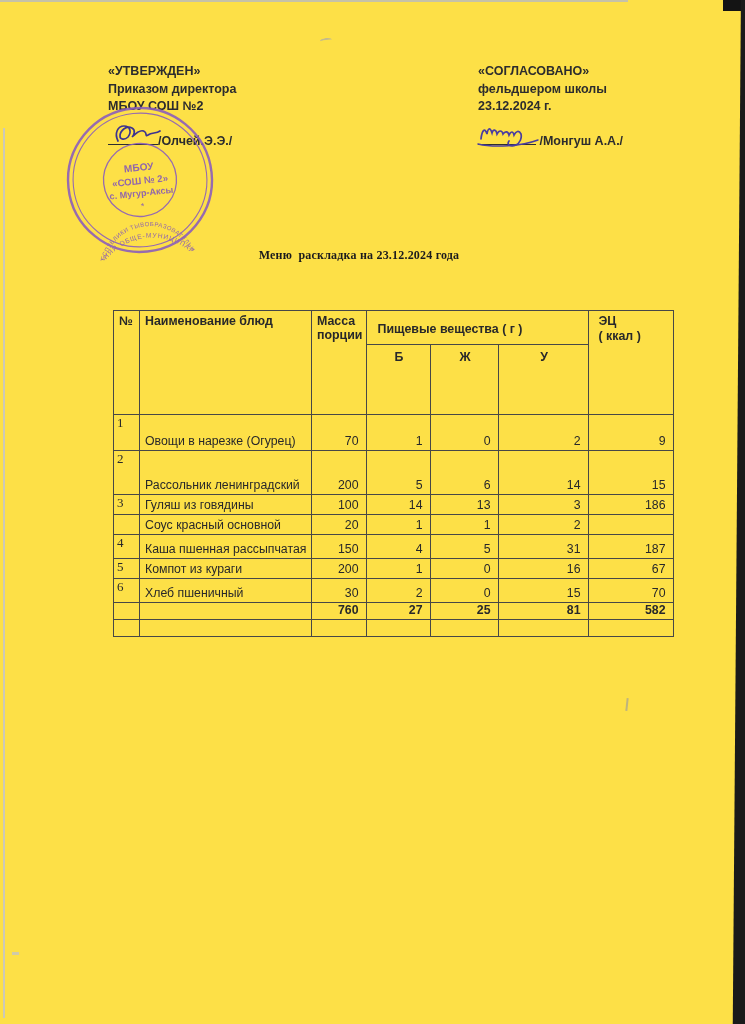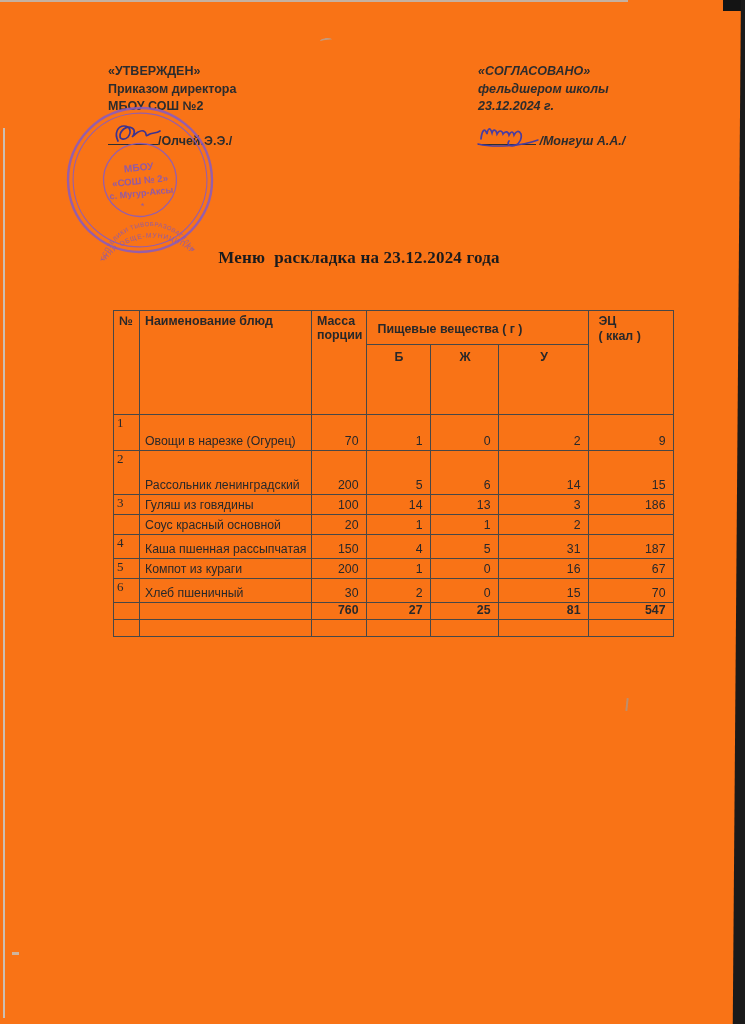--- a/index.html
+++ b/index.html
@@ -1,54 +1,54 @@
 <!DOCTYPE html>
 <html><head>
 <meta charset="utf-8">
 <style>
   * { margin:0; padding:0; box-sizing:border-box; }
   html,body { width:745px; }
   body { font-family:"Liberation Sans", sans-serif; background:#e8e8e6; }
   .page {
     position:relative; width:745px; height:1024px;
-    background:#f97316; overflow:hidden; color:#2d2d2f;
+    background:#fde047; overflow:hidden; color:#2d2d2f;
   }
 
   
   .art-top-line { position:absolute; left:0; top:0; width:628px; height:2px; background:#bcbcba; opacity:.85; }
   .art-corner   { position:absolute; right:0; top:0; width:22px; height:11px; background:#141414; }
   .art-right-band { position:absolute; right:0; top:0; bottom:0; width:17px; background:#1a1a1a;
                     clip-path:polygon(76% 0, 100% 0, 100% 100%, 28% 100%); }
   .art-left-line { position:absolute; left:3px; top:128px; bottom:6px; width:2px; background:#c7c7c3; opacity:.9; }
   .mark-1 { position:absolute; left:320px; top:38px; width:12px; height:5px;
             border-top:2px solid #ababab; border-radius:50%; transform:rotate(-8deg); opacity:.7; }
   .mark-2 { position:absolute; left:626px; top:698px; width:2px; height:13px; background:#9d9d9d;
             transform:rotate(6deg); opacity:.65; }
   .mark-3 { position:absolute; left:12px; top:952px; width:7px; height:3px; background:#c4c4c0; opacity:.8; }
 
   
   .approval { position:absolute; font-weight:bold; font-size:12.5px; line-height:17.5px; color:#2c2c2e; }
   .approval-left  { left:108px; top:63px;  width:250px; }
-  .approval-right { left:478px; top:63px;  width:250px;font-style:italic; }
+  .approval-right { left:478px; top:63px;  width:250px; }
   .sig-row { position:relative; margin-top:17px; white-space:nowrap; }
   .sig-line { display:inline-block; width:50px; border-bottom:1.6px solid #2e2e30; }
   .sig-line.wide { width:58px; }
   .sig-svg { position:absolute; z-index:4; pointer-events:none; }
   .sig-svg-left  { left:4px;  top:-14px; }
   .sig-svg-right { left:-4px; top:-16px; }
 
   
   .stamp { position:absolute; left:64px; top:104px; width:152px; height:152px;
            z-index:3; transform:rotate(-6deg); opacity:.88; pointer-events:none; }
   .stamp text { fill:#8457b8; font-family:"Liberation Sans", sans-serif; }
   .stamp circle { stroke:#8a5cbe; fill:none; }
 
   
   .doc-title { position:absolute; left:0; top:248px; width:718px; text-align:center;
-               font-family:"Liberation Serif", serif; font-weight:bold; font-size:17px;
+               font-family:"Liberation Serif", serif; font-weight:bold; font-size:12px;
                color:#1b1b1d; white-space:pre; letter-spacing:.2px; }
 
   
   .tbl-wrap { position:absolute; left:113px; top:310px; }
   table { border-collapse:collapse; table-layout:fixed; }
   td { border:1px solid #474747; font-size:12.3px; color:#28282a; overflow:hidden; }
   .hcell { font-weight:bold; vertical-align:top; padding:3px 4px 0 5px; font-size:12.4px; }
   tr.h1 { height:34px; }
   tr.h2 { height:70px; }
   .nutr-h { vertical-align:middle; padding-left:10px; }
@@ -220,21 +220,21 @@
         <td class="c-val">70</td>
       </tr>
 
       <tr class="total">
         <td class="c-num"></td>
         <td class="c-dish"></td>
         <td class="c-val">760</td>
         <td class="c-val">27</td>
         <td class="c-val">25</td>
         <td class="c-val">81</td>
-        <td class="c-val">547</td>
+        <td class="c-val">582</td>
       </tr>
       <tr class="blank">
         <td></td>
             <td></td>
             <td></td>
         <td></td>
             <td></td>
             <td></td>
         <td></td>
       </tr>

